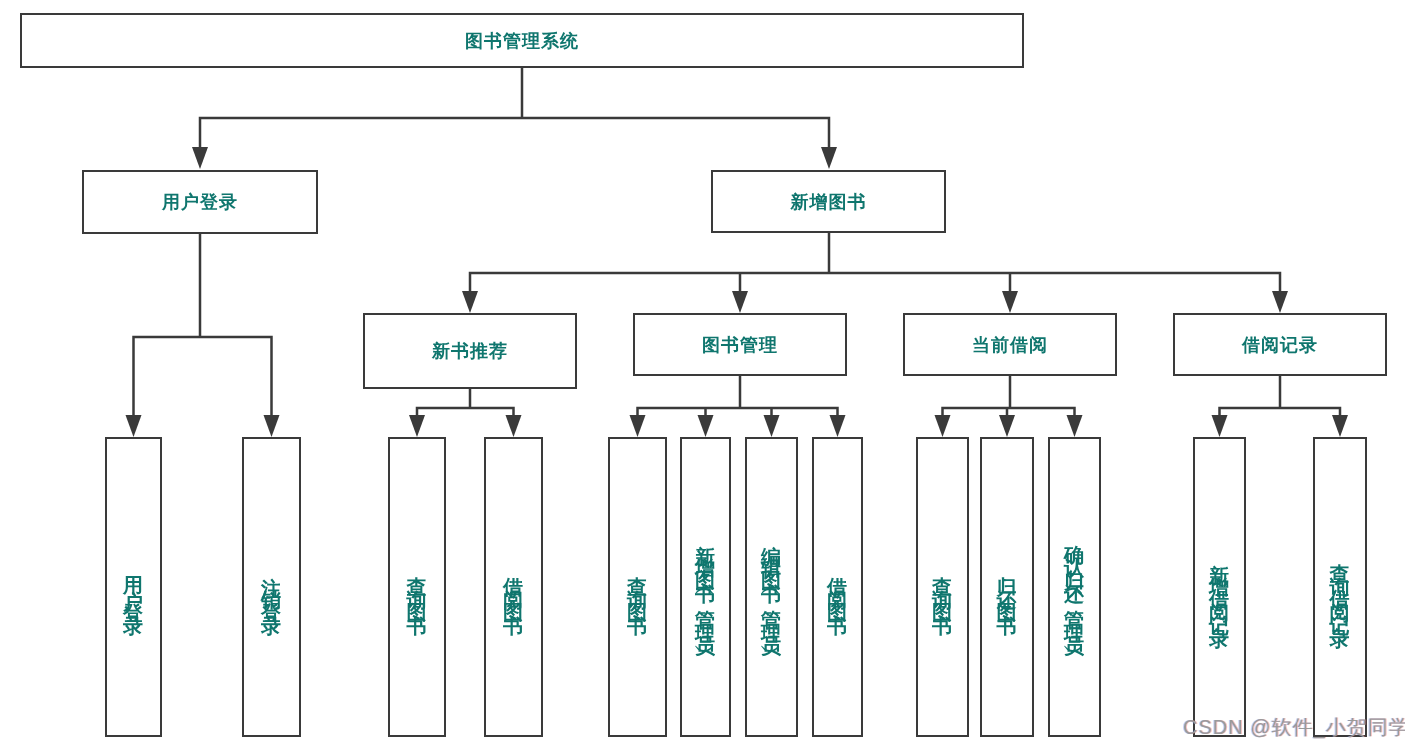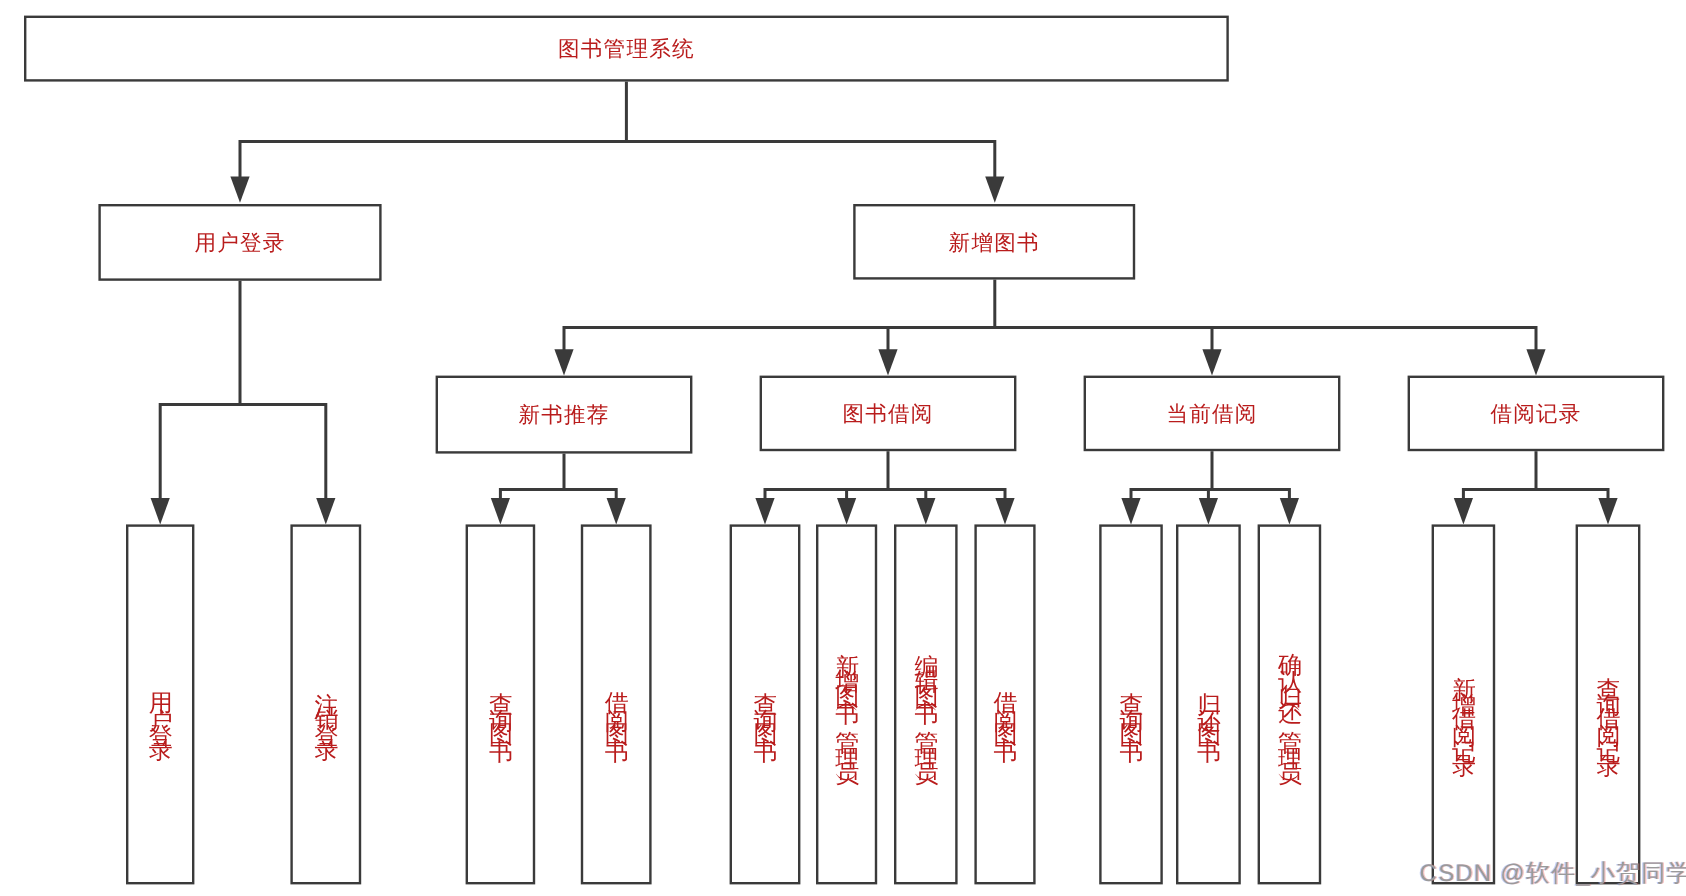--- a/index.html
+++ b/index.html
@@ -12,25 +12,26 @@
   }
   #wires{position:absolute;left:0;top:0;width:1405px;height:747px;}
   .node{
     position:absolute;
     box-sizing:border-box;
     background:#ffffff;
     border:2px solid #3a3a3a;
     display:flex;
     align-items:center;
     justify-content:center;
-    color:#b91c1c;
+    color:#0f766e;
     font-size:18px;
     letter-spacing:1px;
     text-align:right;
     z-index:2;
+    font-weight:bold;
   }
   .node.root{border-width:2.5px;}
   .node.leaf{
     writing-mode:vertical-rl;
     text-orientation:mixed;
     font-size:20px;
     letter-spacing:13px;
     line-height:1;
   }
   .watermark{
@@ -87,22 +88,22 @@
       <path d="M1219.5 437 L1211.5 415 L1227.5 415 Z"></path>
       <path d="M1340 437 L1332 415 L1348 415 Z"></path>
     </g>
   </svg>
 
   <div class="node root" style="left:20px;top:13px;width:1004px;height:55px;">图书管理系统</div>
 
   <div class="node" style="left:82px;top:170px;width:236px;height:64px;">用户登录</div>
   <div class="node" style="left:711px;top:170px;width:235px;height:63px;">新增图书</div>
 
-  <div class="node" style="left:363px;top:313px;width:214px;height:65px;">新书推荐</div>
-  <div class="node" style="left:633px;top:313px;width:214px;height:63px;">图书借阅</div>
+  <div class="node" style="left:363px;top:313px;width:214px;height:76px;">新书推荐</div>
+  <div class="node" style="left:633px;top:313px;width:214px;height:63px;">图书管理</div>
   <div class="node" style="left:903px;top:313px;width:214px;height:63px;">当前借阅</div>
   <div class="node" style="left:1173px;top:313px;width:214px;height:63px;">借阅记录</div>
 
   <div class="node leaf" style="left:105px;top:437px;width:57px;height:300px;">用户登录</div>
   <div class="node leaf" style="left:242px;top:437px;width:59px;height:300px;">注销登录</div>
 
   <div class="node leaf" style="left:388px;top:437px;width:58px;height:300px;">查询图书</div>
   <div class="node leaf" style="left:484px;top:437px;width:59px;height:300px;">借阅图书</div>
 
   <div class="node leaf" style="left:608px;top:437px;width:59px;height:300px;">查询图书</div>

